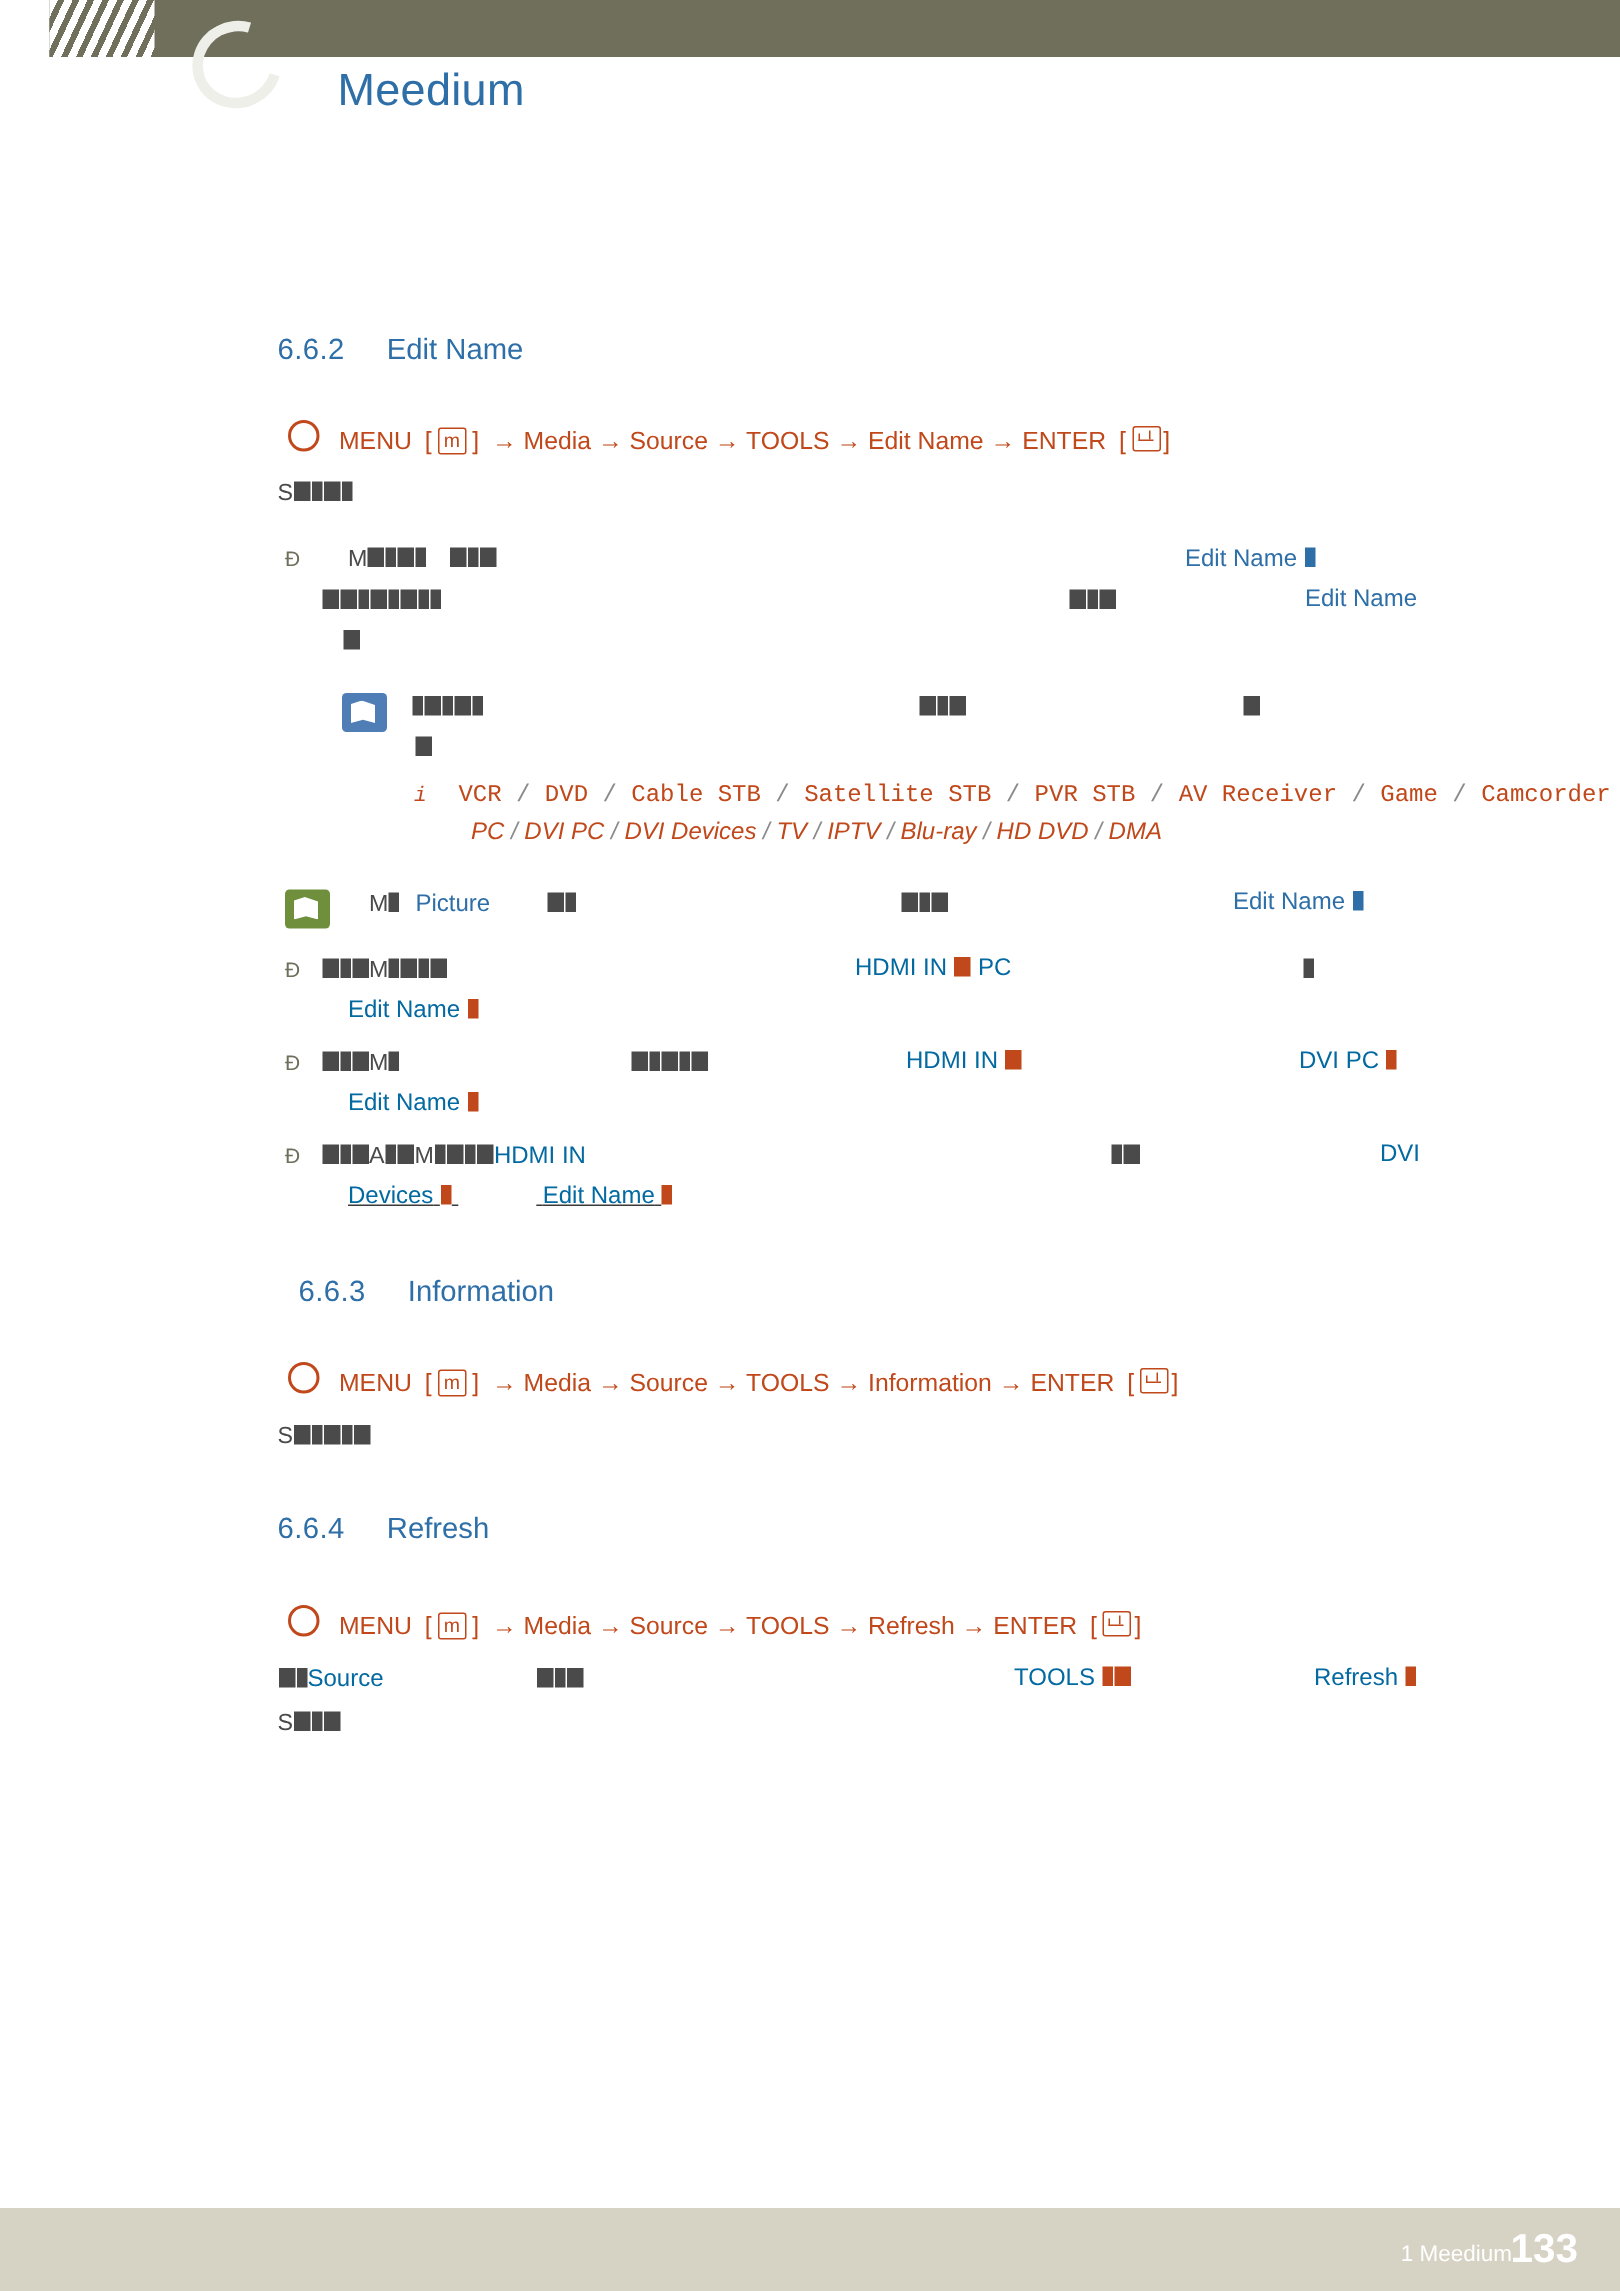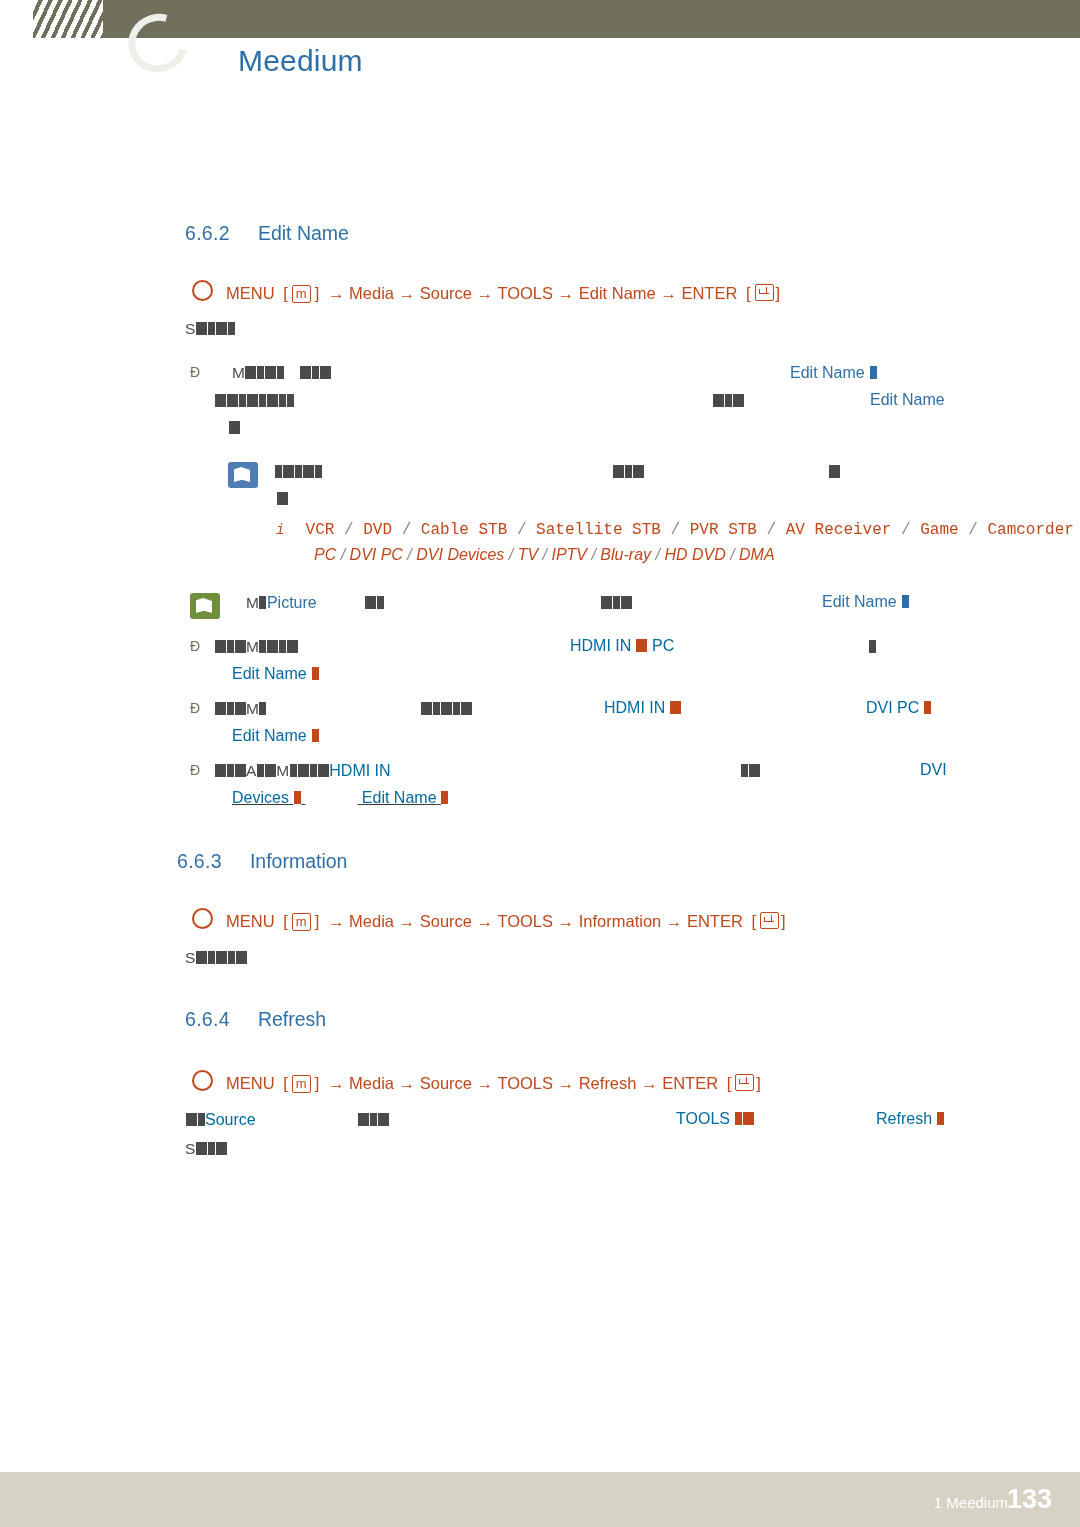--- a/index.html
+++ b/index.html
@@ -53,21 +53,20 @@
     z-index: 4;
   }
   .brand-title {
     position: absolute;
     left: 225px;
     top: 44px;
     font-size: 30px;
     color: #2f6fa8;
     letter-spacing: .2px;
     z-index: 5;
-    margin-left: 13px;
   }
 
   
   .content {
     position: absolute;
     left: 0; top: 0;
     width: 1080px;
     height: 1527px;
   }
 
@@ -307,21 +306,21 @@
     <span>DVI Devices</span><span class="sep"> / </span>
     <span>TV</span><span class="sep"> / </span>
     <span>IPTV</span><span class="sep"> / </span>
     <span>Blu-ray</span><span class="sep"> / </span>
     <span>HD DVD</span><span class="sep"> / </span>
     <span>DMA</span>
   </div>
 
   <div class="noteicon green" style="left:190px; top:593px;"></div>
   <div class="para" style="left:246px; top:594px;">
-    <span class="blk">M</span><span class="gl w1"></span><span class="blue" style="font-size:16px;">Picture</span>
+    <span class="blk">M</span><span class="gl w1"></span><span class="blue" style="font-size:16px;margin-left:10px;">Picture</span>
   </div>
   <div class="para" style="left:364px; top:594px;">
     <span class="gl w2"></span><span class="gl w1"></span>
   </div>
   <div class="para" style="left:600px; top:594px;">
     <span class="gl w2"></span><span class="gl w1"></span><span class="gl w2"></span>
   </div>
   <div class="para" style="left:822px; top:593px;">
     <span class="blue" style="font-size:16px;">Edit Name</span>
     <span class="gl w1 b"></span>
@@ -375,21 +374,21 @@
     <span class="red" style="font-size:16px;">DVI</span>
   </div>
   <div class="para" style="left:232px; top:789px;text-decoration:underline;">
     <span class="red" style="font-size:16px;">Devices</span>
     <span class="gl w1 r"></span>
     <span style="display:inline-block;width:52px;"></span>
     <span class="red" style="font-size:16px;">Edit Name</span>
     <span class="gl w1 r"></span>
   </div>
 
-  <div class="h2" style="left:177px; top:850px;">
+  <div class="h2" style="left:199px; top:850px;">
     <span class="num">6.6.3</span><span class="txt">Information</span>
   </div>
 
   <div class="pathline" style="left:192px; top:908px;">
     <span class="bullet"></span><span class="menu">MENU</span>
     <span style="margin:0 4px;">[</span><span class="keycap">m</span><span style="margin:0 4px;">]</span>
     <span class="arrow">→</span>
     <span class="kw">Media</span>
     <span class="arrow">→</span>
     <span class="kw">Source</span>

